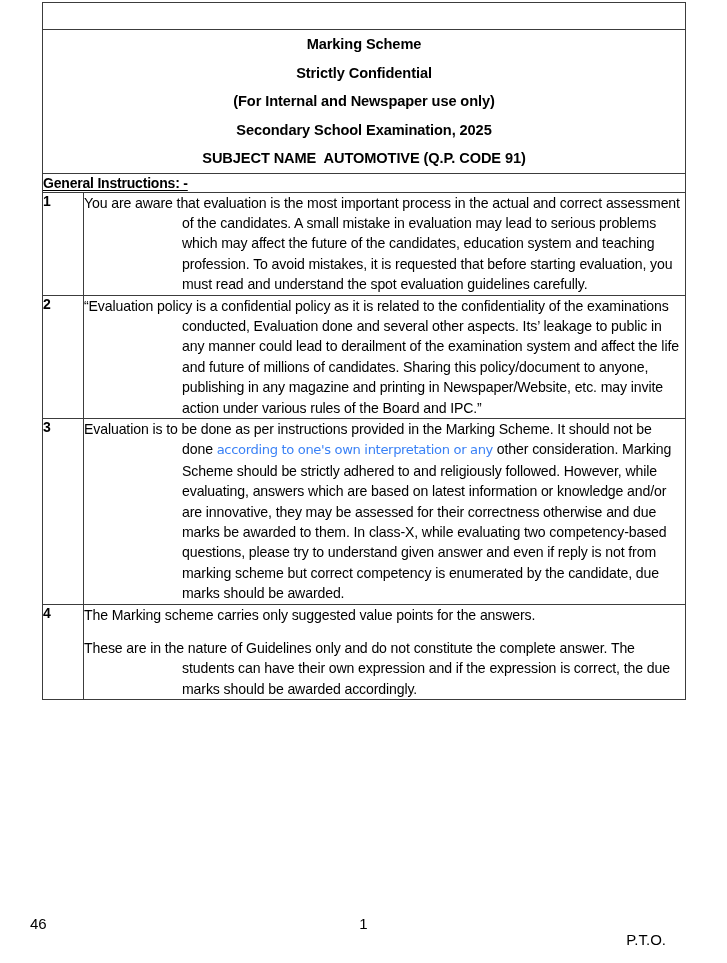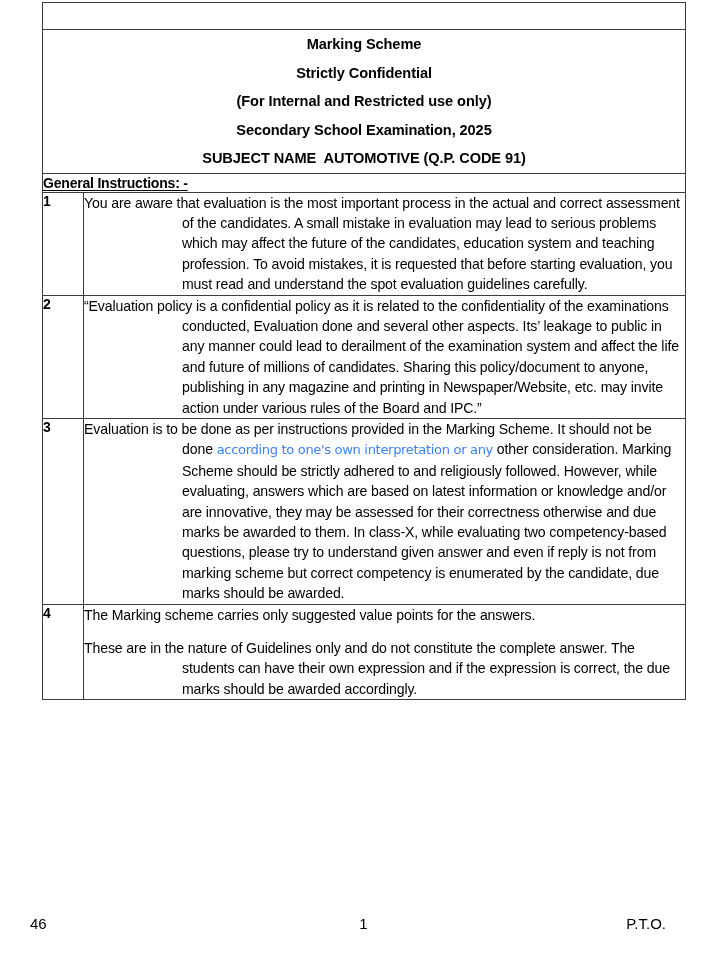--- a/index.html
+++ b/index.html
@@ -123,21 +123,21 @@
     left: 0; top: 0;
   }
   .footer .f-center {
     position: absolute;
     left: 0; top: 0;
     width: 100%;
     text-align: center;
   }
   .footer .f-right {
     position: absolute;
-    right: 31px; top: 0;
+    right: 31px; top: 16px;
   }
 </style>
 </head>
 <body>
 
 <div class="page">
 
   <table class="doc-table">
     <colgroup>
       <col style="width:41px">
@@ -146,21 +146,21 @@
     <tbody>
 
       <tr class="band-row">
         <td colspan="2"></td>
       </tr>
 
       <tr>
         <td colspan="2" class="title-cell">
           <div class="title-line">Marking Scheme</div>
           <div class="title-line">Strictly Confidential</div>
-          <div class="title-line">(For Internal and Restricted use only)</div>
+          <div class="title-line">(For Internal and Newspaper use only)</div>
           <div class="title-line">Secondary School Examination, 2025</div>
           <div class="title-line">SUBJECT NAME  AUTOMOTIVE (Q.P. CODE 91)</div>
         </td>
       </tr>
 
       <tr>
         <td colspan="2" class="gi-cell">
           <span class="gi-label">General Instructions: -</span>
         </td>
       </tr>

